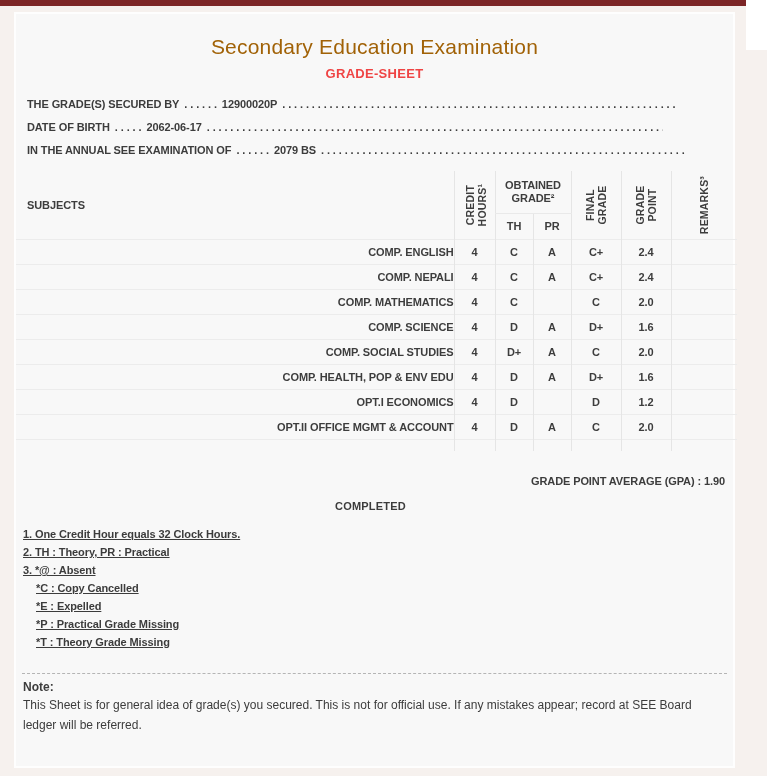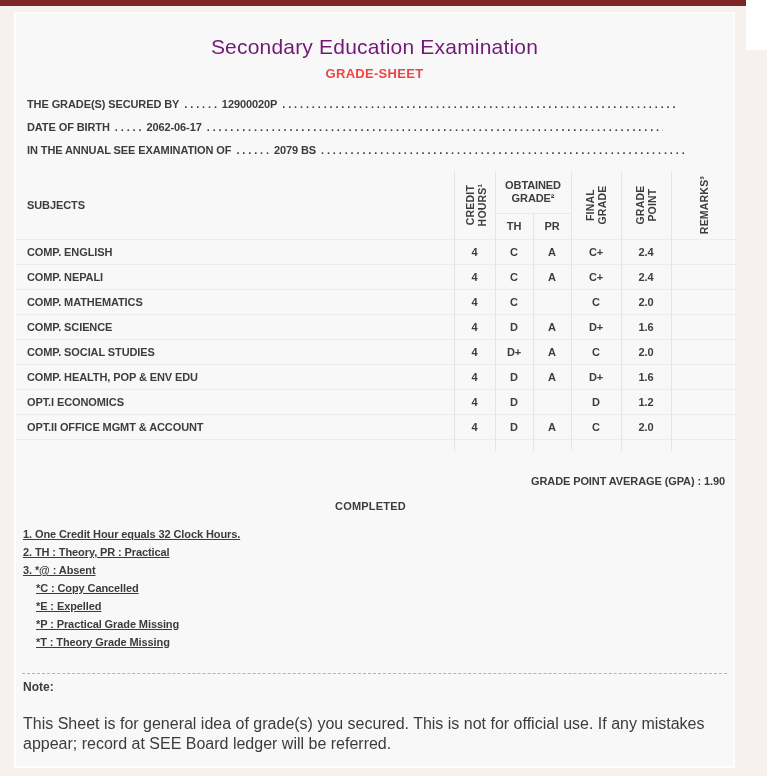--- a/index.html
+++ b/index.html
@@ -32,41 +32,41 @@
   table.grades th, table.grades td { font-size:11px; font-weight:bold; color:#3d3d3d; letter-spacing:-0.1px; }
   col.c-subj { width:438px; } col.c-credit { width:41px; } col.c-th { width:38px; }
   col.c-pr { width:38px; } col.c-final { width:50px; } col.c-point { width:50px; } col.c-rem { width:66px; }
   .bL { border-left:1px solid #e5e5e5; }
   th.subjects { text-align:left; padding-left:11px; vertical-align:middle; font-size:11px; }
   .vhead { height:68px; vertical-align:middle; text-align:center; }
   .vhead .rot { display:inline-block; transform:rotate(-90deg); white-space:pre-line; line-height:1.15; font-size:10.5px; letter-spacing:0.2px; }
   th.obtained { height:42px; text-align:center; vertical-align:middle; border-bottom:1px solid #e9e9e9; white-space:pre-line; line-height:1.2; font-size:10.5px; }
   th.subhead { height:26px; text-align:center; vertical-align:middle; font-size:10.5px; }
   tbody td { height:25px; text-align:center; vertical-align:middle; border-top:1px solid #ececec; }
-  tbody td.subj { text-align:left; padding-left:11px; }
+  tbody td.subj { text-align:right; padding-left:11px; }
   tr.tail td { height:12px; border-top:1px solid #ececec; }
 
   .gpa-line { margin-top:24px; text-align:right; padding-right:8px; font-size:11px; font-weight:bold; letter-spacing:-0.1px; }
   .status-line { margin-top:13px; text-align:center; padding-right:8px; font-size:11px; font-weight:bold; letter-spacing:0.2px; }
   .footnotes { margin-top:13px; padding-left:7px;text-decoration:underline; }
   .fnote { font-size:11px; font-weight:bold; letter-spacing:-0.1px; height:18px; line-height:18px; }
   .fnote.ind { padding-left:13px; }
   .dash-rule { margin-top:22px; margin-left:6px; margin-right:6px; border-top:1px dashed #b5b5b5; height:0; }
   .note-label { margin-top:6px; padding-left:7px; font-size:12px; font-weight:bold; }
-  .note-text { margin-top:20px; padding-left:7px; width:700px; font-size:16px; line-height:20px; color:#3c3c3c; }
+  .note-text { margin-top:1px; padding-left:7px; width:700px; font-size:12px; line-height:20px; color:#3c3c3c; }
 </style>
 </head>
 <body>
 
 <div class="top-bar" style="background: rgb(124, 37, 38);"></div>
 <div class="corner-white"></div>
 
 <div class="card">
 
-  <div class="page-title" style="color: #701a75;">Secondary Education Examination</div>
+  <div class="page-title" style="color: #a16207;">Secondary Education Examination</div>
   <div class="page-subtitle">GRADE-SHEET</div>
 
   <div class="info-block">
     <div class="info-line il-1">
       <span class="seg">THE GRADE(S) SECURED BY</span>
       <span class="seg">. . . . . .</span>
       <span class="seg">12900020P</span>
       <span class="fill">. . . . . . . . . . . . . . . . . . . . . . . . . . . . . . . . . . . . . . . . . . . . . . . . . . . . . . . . . . . . . . . . . . . . . . . . . . . . . . . .</span>
     </div>
     <div class="info-line il-2">

